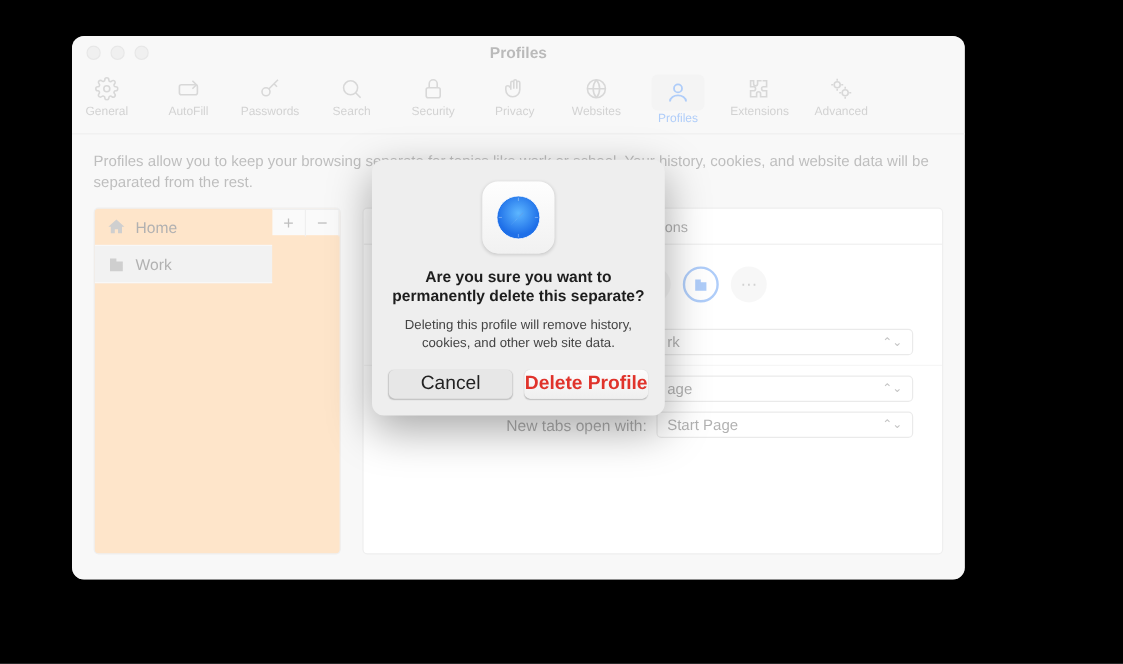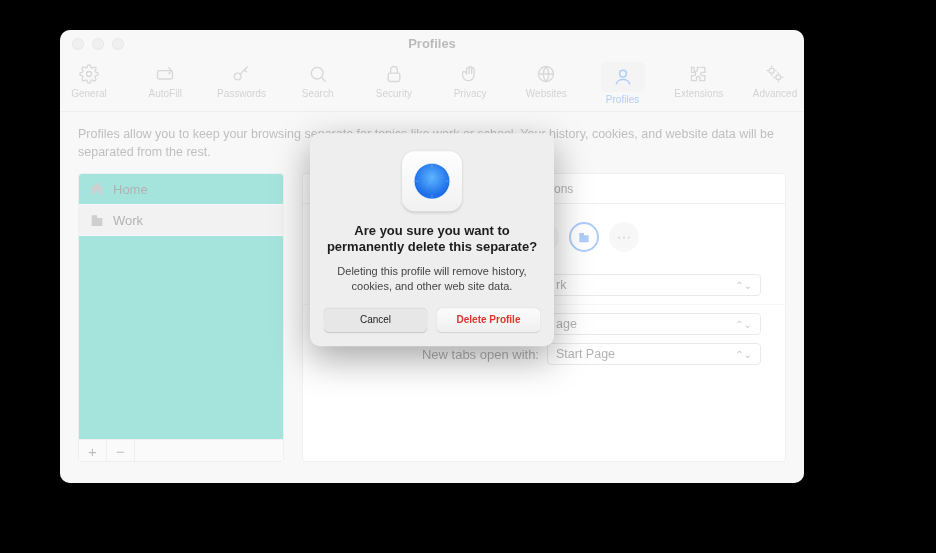--- a/index.html
+++ b/index.html
@@ -6,32 +6,32 @@
     html, body { width: 936px; height: 553px; background: #000; font-family: -apple-system, BlinkMacSystemFont, "Helvetica Neue", Arial, sans-serif; overflow: hidden; }
     .window {
       position: absolute; left: 60px; top: 30px; width: 744px; height: 453px;
       background: #ececec; border-radius: 10px; box-shadow: 0 20px 40px rgba(0,0,0,0.5);
       overflow: hidden;
     }
     .titlebar { height: 28px; display: flex; align-items: center; padding-left: 12px; }
     .traffic { display: flex; gap: 8px; }
     .traffic span { width: 12px; height: 12px; border-radius: 50%; background: #d7d7d7; border: 0.5px solid rgba(0,0,0,0.1); }
     .title { position: absolute; left: 0; right: 0; text-align: center; font-size: 13px; font-weight: 600; color: #4a4a4a; line-height: 28px; pointer-events:none; }
-    .toolbar { display: flex; justify-content: space-between; gap: 10px; padding: 4px 0 6px 0; border-bottom: 1px solid #d6d6d6; }
+    .toolbar { display: flex; justify-content: flex-start; gap: 10px; padding: 4px 0 6px 0; border-bottom: 1px solid #d6d6d6; }
     .tb-item { display: flex; flex-direction: column; align-items: center; width: 58px; gap: 2px; color: #8a8a8a; font-size: 10px; cursor: default; }
     .tb-item .icon { width: 24px; height: 24px; display:flex; align-items:center; justify-content:center; color:#9a9a9a; }
     .tb-item.active { color: #2d7bf0; }
     .tb-item.active .icon-wrap { background: #e1e1e1; border-radius: 5px; padding: 3px 10px; }
     .tb-item.active .icon { color: #2d7bf0; }
     .tb-item .icon svg { width: 20px; height: 20px; }
     .tb-item.active .icon-wrap svg { width: 20px; height: 20px; }
     .content { padding: 14px 18px; height: calc(100% - 96px); }
     .desc { font-size: 12.5px; color: #555; line-height: 1.4; margin-bottom: 12px; }
     .layout { display: flex; gap: 18px; height: calc(100% - 40px); }
-    .sidebar { width: 206px; display: flex; flex-direction: column; border: 1px solid #d4d4d4; border-radius: 4px; background: #14b8a6; }
+    .sidebar { width: 206px; display: flex; flex-direction: row; border: 1px solid #d4d4d4; border-radius: 4px; background: #fdba74; }
     .sblist { flex: 1; overflow:auto; }
     .sbrow { display: flex; align-items: center; gap: 8px; padding: 7px 10px; font-size: 13px; color: #333; border-bottom: 0.5px solid #ececec; }
     .sbrow.sel { background: #dcdcdc; }
     .sbrow .icon { width: 16px; height: 16px; color: #808080; display:flex; align-items:center; justify-content:center; }
     .sbfoot { display: flex; border-top: 1px solid #d4d4d4; height: 22px; background:#f2f2f2; }
     .sbfoot button { width: 28px; height: 22px; border: none; border-right: 1px solid #d4d4d4; background: transparent; font-size: 15px; color:#555; cursor:pointer; }
     .panel { flex: 1; border: 1px solid #d4d4d4; border-radius: 4px; background: #fff; padding: 0; overflow:hidden; }
     .paneltabs { height: 30px; display: flex; justify-content: center; align-items: center; gap: 0; border-bottom: 1px solid #d4d4d4; }
     .tabseg { font-size: 12px; padding: 4px 14px; color:#333; }
     .tabseg.last { position:relative; }
@@ -54,21 +54,21 @@
       position:absolute; left:50%; top: 50%; transform:translate(-50%, -58%);
       width: 244px; background:#eeeeee; border-radius: 10px;
       box-shadow: 0 12px 36px rgba(0,0,0,0.35); padding: 18px 14px 14px 14px;
       text-align:center;
     }
     .modal .appicon { width:60px; height:60px; margin: 0 auto 12px; border-radius:13px; background: linear-gradient(#fefefe,#f1f1f1); display:flex; align-items:center; justify-content:center; box-shadow: 0 1px 3px rgba(0,0,0,0.15); }
     .modal .appicon svg { width: 44px; height:44px; }
     .modal h2 { font-size: 13px; font-weight: 700; color:#1d1d1d; line-height:1.3; margin-bottom: 8px; }
     .modal p { font-size: 11px; color:#444; line-height:1.35; margin-bottom: 14px; }
     .btns { display:flex; gap: 10px; }
-    .btns button { flex:1; height: 24px; border-radius: 5px; border:none; font-size:10px; cursor:pointer; background: linear-gradient(#fcfcfc,#efefef); box-shadow: 0 0.5px 1px rgba(0,0,0,0.2); }
+    .btns button { flex:1; height: 24px; border-radius: 5px; border:none; font-size:16px; cursor:pointer; background: linear-gradient(#fcfcfc,#efefef); box-shadow: 0 0.5px 1px rgba(0,0,0,0.2); }
     .btns button.cancel { color:#222; background:#e7e7e7; }
     .btns button.danger { color:#e0332b; font-weight:700; }
   </style>
 </head>
 <body>
 
 <div class="window">
 
   <div class="titlebar">
     <div class="traffic">

